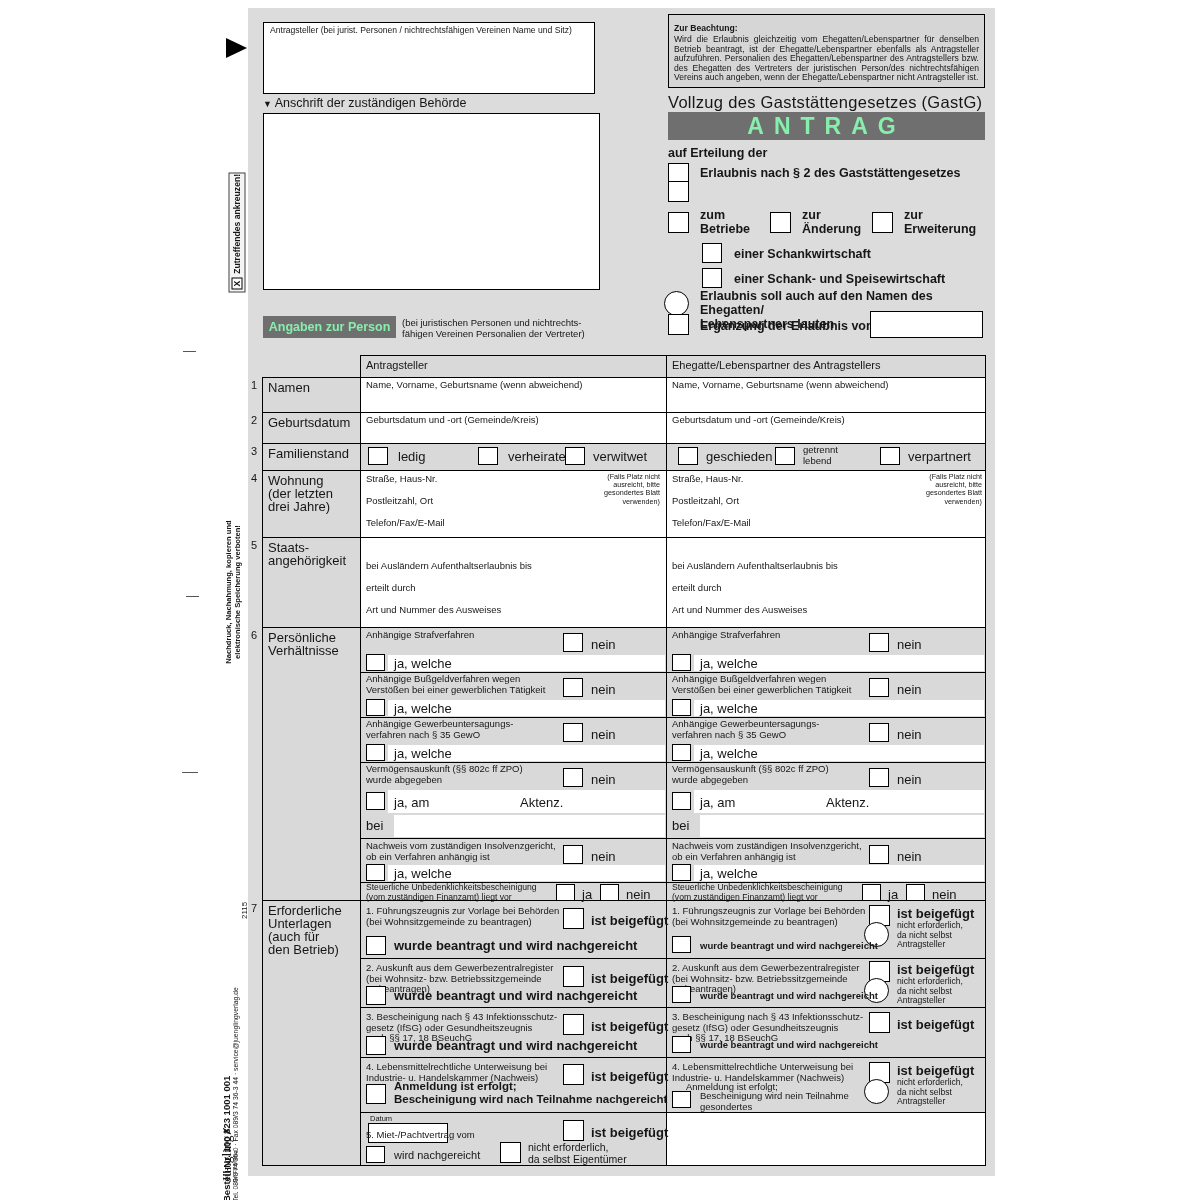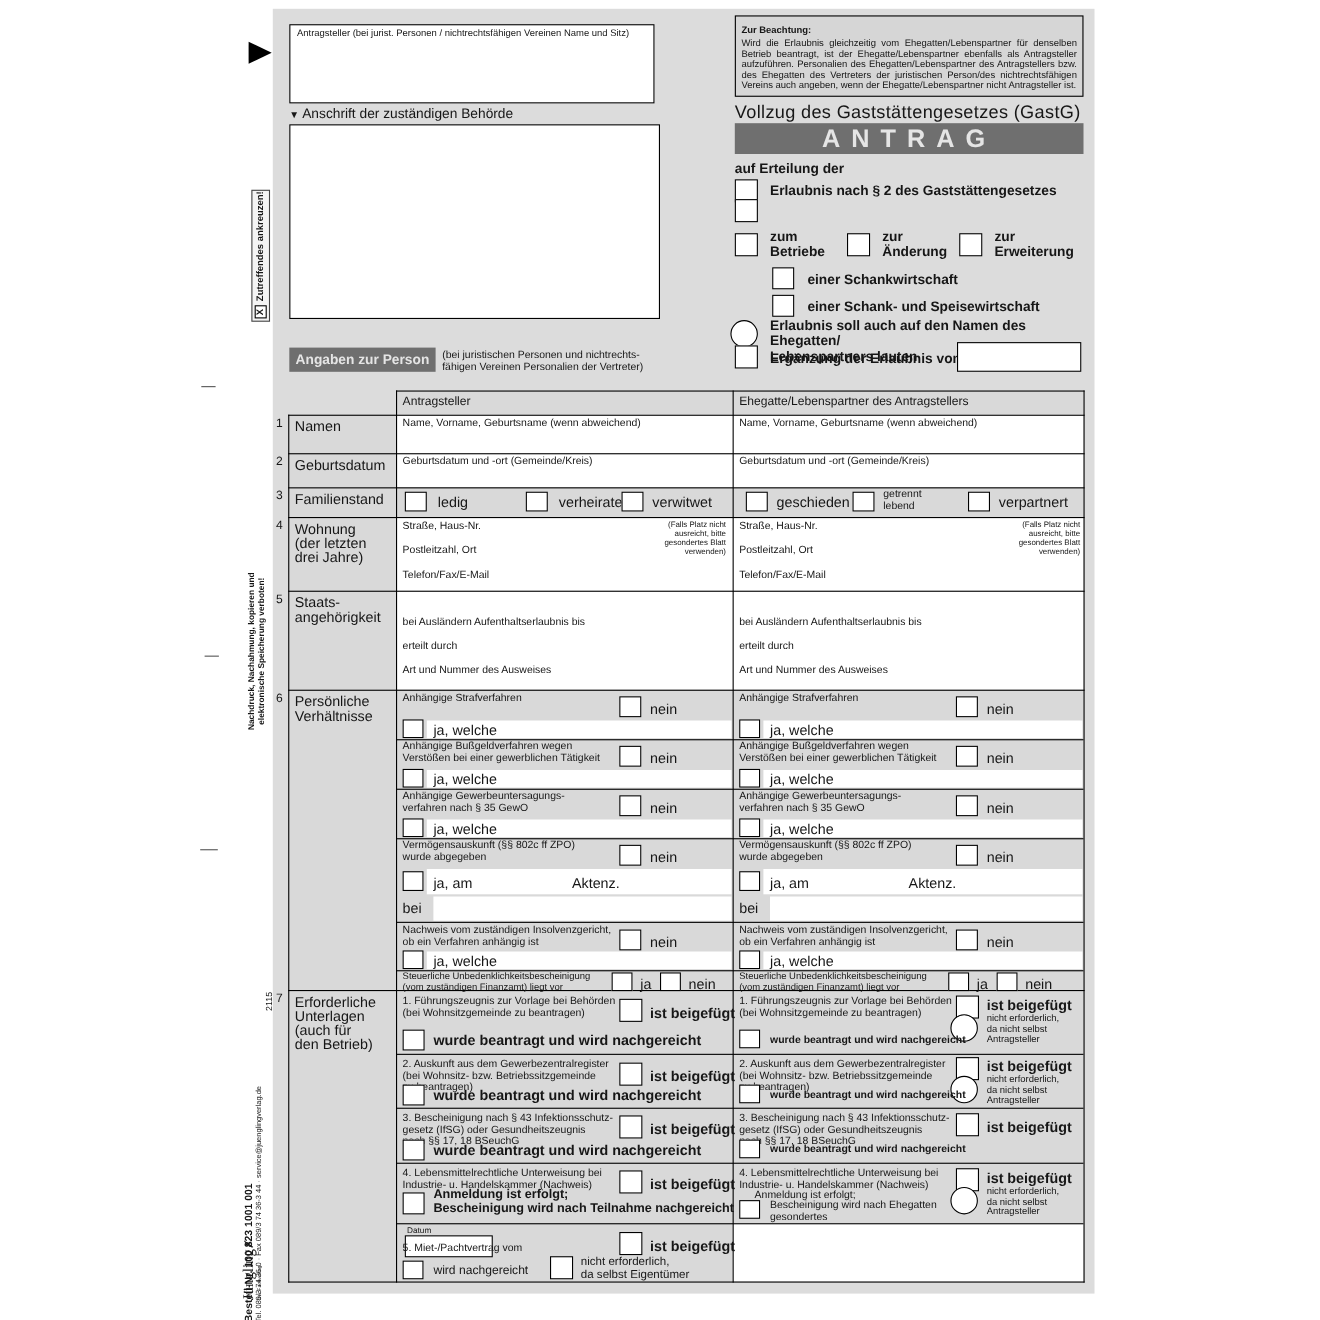--- a/index.html
+++ b/index.html
@@ -3,21 +3,21 @@
 <meta charset="utf-8">
 <style>
   html,body{margin:0;padding:0}
   body{width:1200px;height:1200px;background:#fff;font-family:"Liberation Sans",sans-serif;color:#161616;position:relative;overflow:hidden}
   .a{position:absolute}
   .sheet{position:absolute;left:248px;top:8px;width:747px;height:1168px;background:#dcdcdc}
   .fill{position:absolute}
   .ln{position:absolute;background:#000}
   .box{position:absolute;background:#fff;border:1.3px solid #000;box-sizing:border-box}
   .circ{position:absolute;background:#fff;border:1.4px solid #000;border-radius:50%;box-sizing:border-box}
-  .dark{background:#6f6f6f;color:#e5e5e5}
+  .dark{background:#6f6f6f;color:#86efac}
   .b{font-weight:700}
   .t7{font-size:7.2px;line-height:8.2px}
   .t75{font-size:7.5px;line-height:8.5px}
   .t85{font-size:8.6px;line-height:9.6px}
   .t9{font-size:9.5px;line-height:10.5px}
   .t10{font-size:10.5px;line-height:11.5px}
   .t11{font-size:11px;line-height:12px}
   .t12{font-size:13px;line-height:13px}
   .t125{font-size:12.5px;line-height:14px}
   .rot{transform:rotate(-90deg)}
@@ -434,21 +434,21 @@
   <div class="box" style="left:424px;top:1028px;width:19px;height:17px"></div>
   <div class="a b t9" style="left:452px;top:1032px">wurde beantragt und wird nachgereicht</div>
 
   <div class="a t9" style="left:424px;top:1054px">
       <div>4. Lebensmittelrechtliche Unterweisung bei</div>
       <div>Industrie- u. Handelskammer (Nachweis)</div>
     </div>
   <div class="a t9" style="left:438px;top:1074px">Anmeldung ist erfolgt;</div>
   <div class="box" style="left:424px;top:1083px;width:19px;height:17px"></div>
   <div class="a t9" style="left:452px;top:1083px">
-      <div>Bescheinigung wird nach Ehegatten</div>
+      <div>Bescheinigung wird nein Teilnahme</div>
       <div>gesondertes</div>
     </div>
   <div class="box" style="left:621px;top:1054px;width:21px;height:21px"></div>
   <div class="a b t12" style="left:649px;top:1056px">ist beigefügt</div>
   <div class="a t85" style="left:649px;top:1070px">
       <div>nicht erforderlich,</div>
       <div>da nicht selbst</div>
       <div>Antragsteller</div>
     </div>
   <div class="circ" style="left:616px;top:1071px;width:25px;height:25px"></div>

